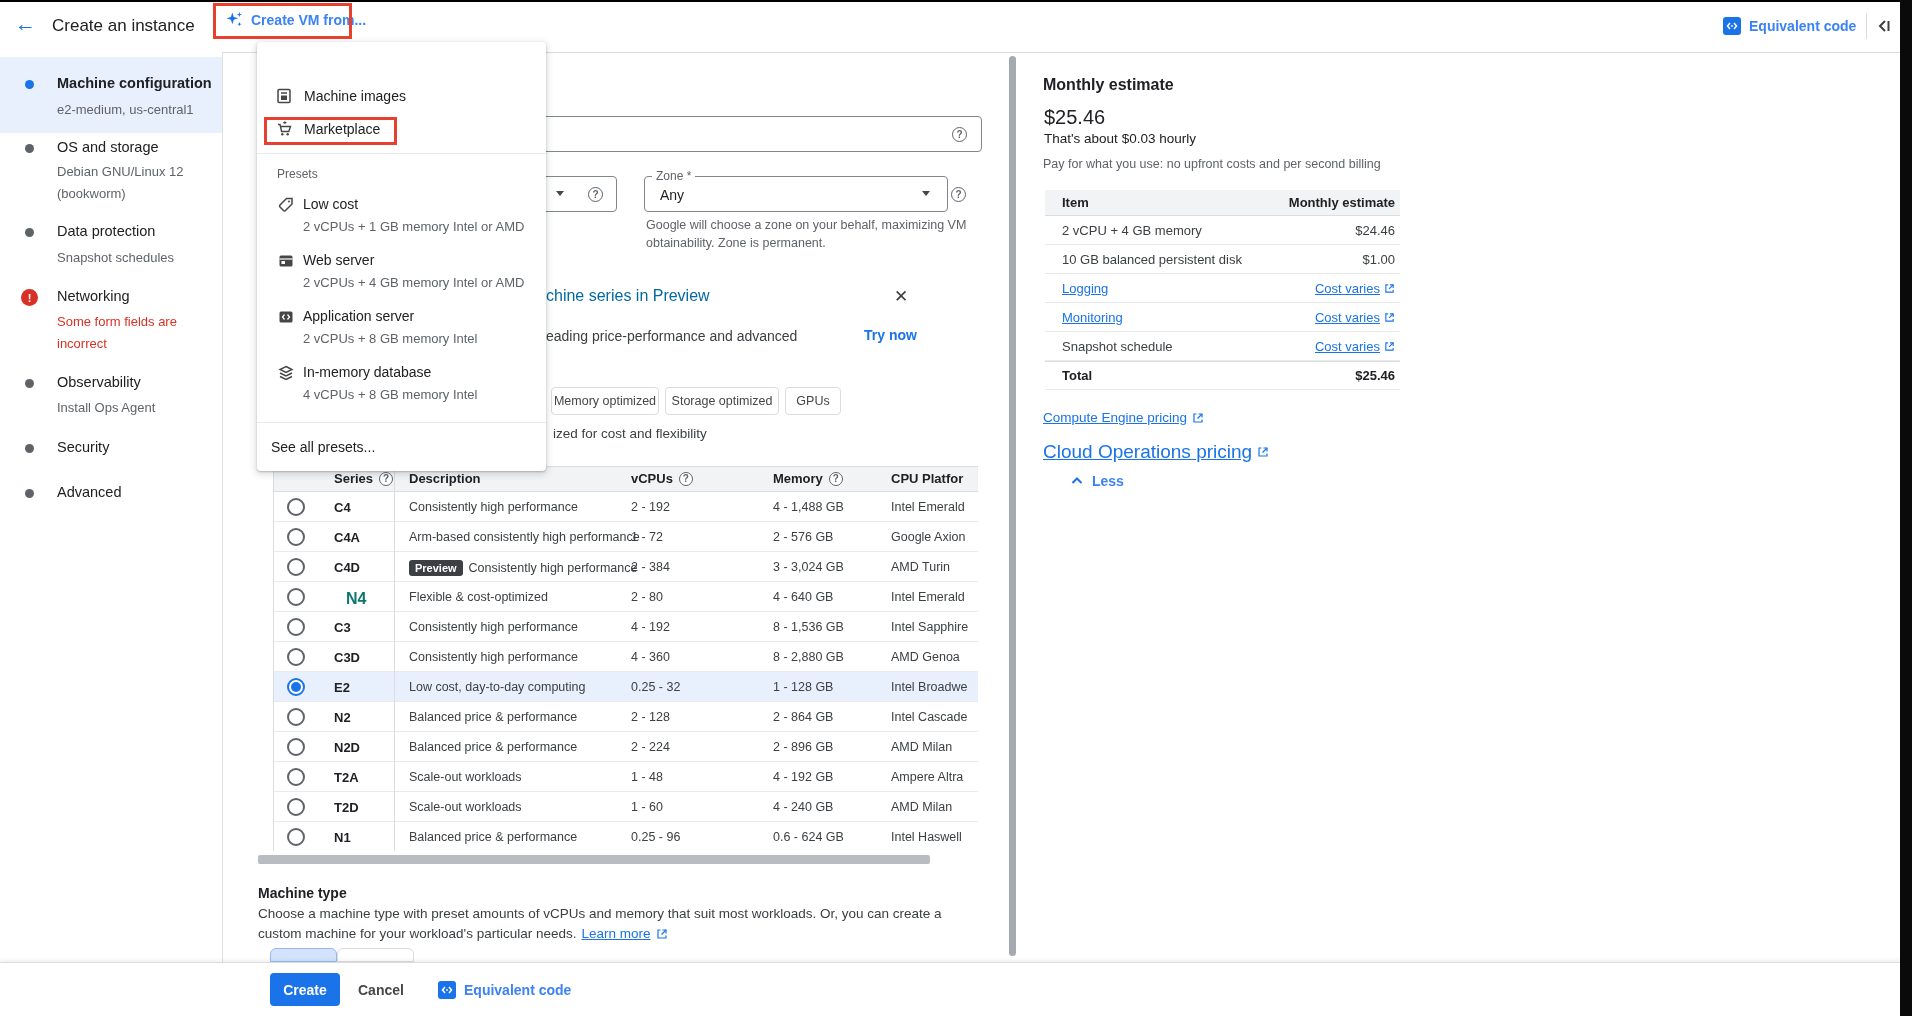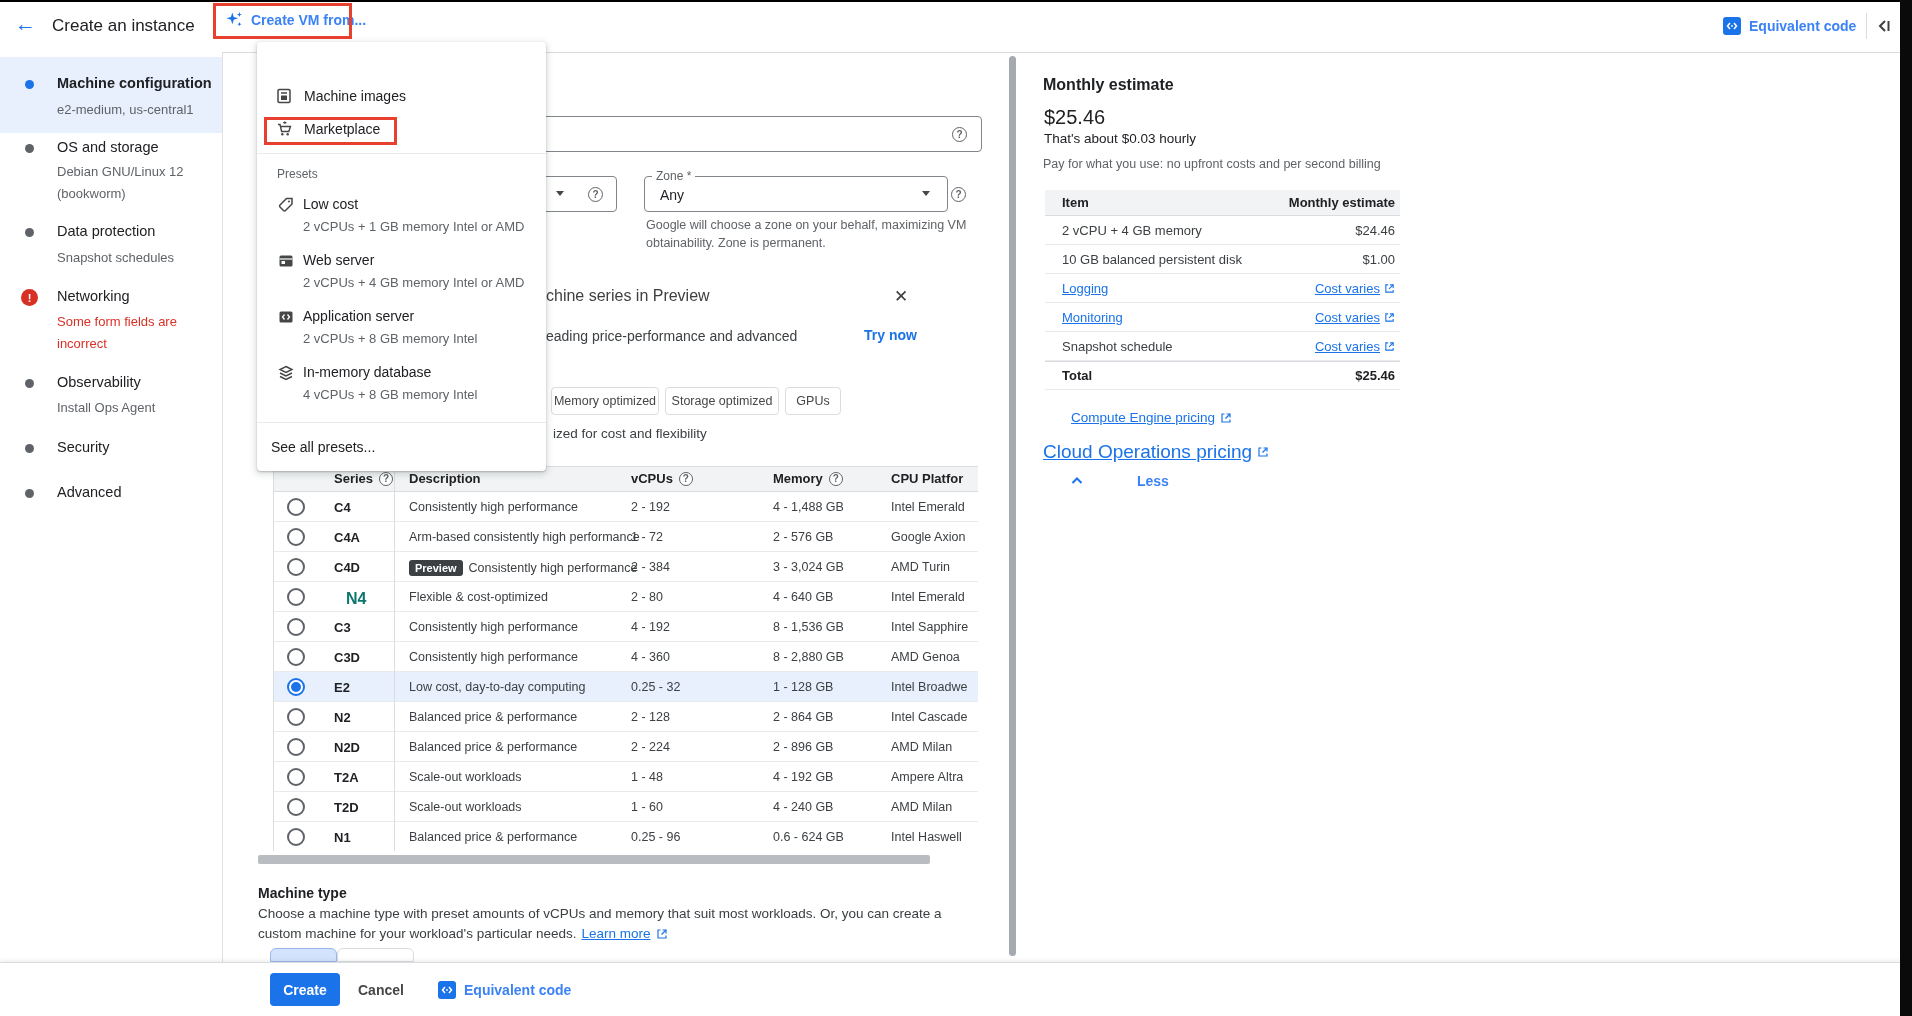--- a/index.html
+++ b/index.html
@@ -106,21 +106,21 @@
   <div class="abs caret" style="left:556px;top:191px;"></div>
   <span class="abs help" style="left:588px;top:187px;">?</span>
 
   <div class="abs field" style="left:644px;top:176px;width:304px;height:36px;cursor:pointer;"></div>
   <div class="abs" style="left:652px;top:169px;font-size:12px;color:#5f6368;background:#fff;padding:0 4px;">Zone *</div>
   <div class="abs" style="left:660px;top:187px;font-size:14px;color:#202124;">Any</div>
   <div class="abs caret" style="left:922px;top:191px;"></div>
   <span class="abs help" style="left:951px;top:187px;">?</span>
   <div class="abs" style="left:646px;top:216px;width:350px;font-size:12.5px;line-height:18px;color:#5f6368;">Google will choose a zone on your behalf, maximizing VM obtainability. Zone is permanent.</div>
 
-  <div class="abs" style="left:546px;top:287px;font-size:16px;color:#404040;">chine series in Preview</div>
+  <div class="abs" style="left:546px;top:287px;font-size:16px;color:#0369a1;">chine series in Preview</div>
   <div class="abs" style="left:546px;top:328px;font-size:14px;color:#3c4043;">eading price-performance and advanced</div>
   <div class="abs" style="left:864px;top:327px;font-size:14px;font-weight:700;color:#1a73e8;cursor:pointer;">Try now</div>
   <div class="abs" style="left:894px;top:286px;font-size:17px;color:#3c4043;cursor:pointer;">✕</div>
 
   <div id="family-tabs">
       <div class="tab" style="left: 551px; width: 108px; cursor: pointer;">Memory optimized</div>
       <div class="tab" style="left: 665px; width: 114px; cursor: pointer;">Storage optimized</div>
       <div class="tab" style="left: 785px; width: 56px; cursor: pointer;">GPUs</div>
     </div>
   <div class="abs" style="left:553px;top:426px;font-size:13.5px;color:#3c4043;">ized for cost and flexibility</div>
@@ -329,21 +329,21 @@
         <div class="est-row" style="font-weight: 700; color: rgb(32, 33, 36); border-top: 1px solid rgb(218, 220, 224);">
           <span>Total</span>
           <span style="display: inline-flex; align-items: center; gap: 4px;">
             <span>$25.46</span>
           </span>
         </div>
       </div>
   </div>
 
   <div class="abs" style="left:1043px;top:410px;display:flex;align-items:center;gap:5px;cursor:pointer;">
-    <span class="link" style="font-size:13.5px;margin-left:28px;">Compute Engine pricing</span>
+    <span class="link" style="font-size:13.5px;">Compute Engine pricing</span>
     <span>
         <svg width="12" height="12" viewBox="0 0 12 12" fill="none" stroke="#1a73e8" stroke-width="1.2">
           <path d="M4.5 2H2v8h8V7.5"></path>
           <path d="M6.5 2H10v3.5"></path>
           <line x1="10" y1="2" x2="5.5" y2="6.5"></line>
         </svg>
       </span>
   </div>
   <div class="abs" style="left:1043px;top:441px;display:flex;align-items:center;gap:5px;cursor:pointer;">
     <span class="link" style="font-size:19px;">Cloud Operations pricing</span>
@@ -354,21 +354,21 @@
           <line x1="10" y1="2" x2="5.5" y2="6.5"></line>
         </svg>
       </span>
   </div>
   <div class="abs" style="left:1070px;top:473px;display:flex;align-items:center;gap:8px;cursor:pointer;">
     <span>
         <svg width="14" height="14" viewBox="0 0 14 14">
           <path d="M2.5 9L7 4.5 11.5 9" stroke="#1a73e8" stroke-width="2" fill="none"></path>
         </svg>
       </span>
-    <span class="blue" style="font-size:14px;font-weight:700;margin-left:45px;">Less</span>
+    <span class="blue" style="font-size:14px;font-weight:700;">Less</span>
   </div>
 
   <div class="abs" style="left:257px;top:42px;width:289px;height:429px;background:#fff;border-radius:4px;z-index:50;
               box-shadow:0 2px 6px 2px rgba(60,64,67,.15),0 1px 2px rgba(60,64,67,.3);">
     <div style="position:absolute;left:0;top:37px;width:100%;height:33px;display:flex;align-items:center;gap:11px;padding-left:18px;box-sizing:border-box;cursor:pointer;">
       <span>
           <svg width="18" height="18" viewBox="0 0 18 18">
             <rect x="3" y="2.5" width="12" height="13" rx="1.2" fill="none" stroke="#444746" stroke-width="1.5"></rect>
             <line x1="6" y1="6" x2="12" y2="6" stroke="#444746" stroke-width="1.5"></line>
             <rect x="6" y="8.5" width="6" height="4.5" fill="#444746"></rect>

